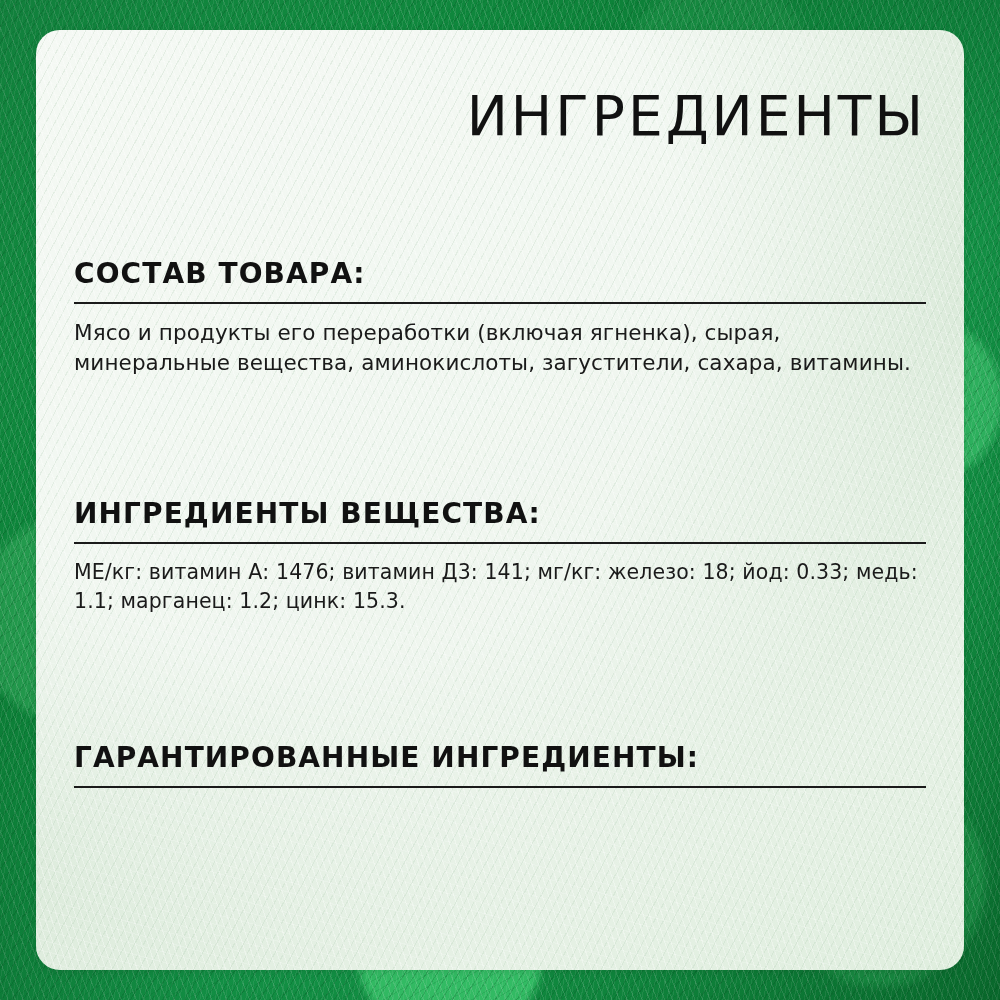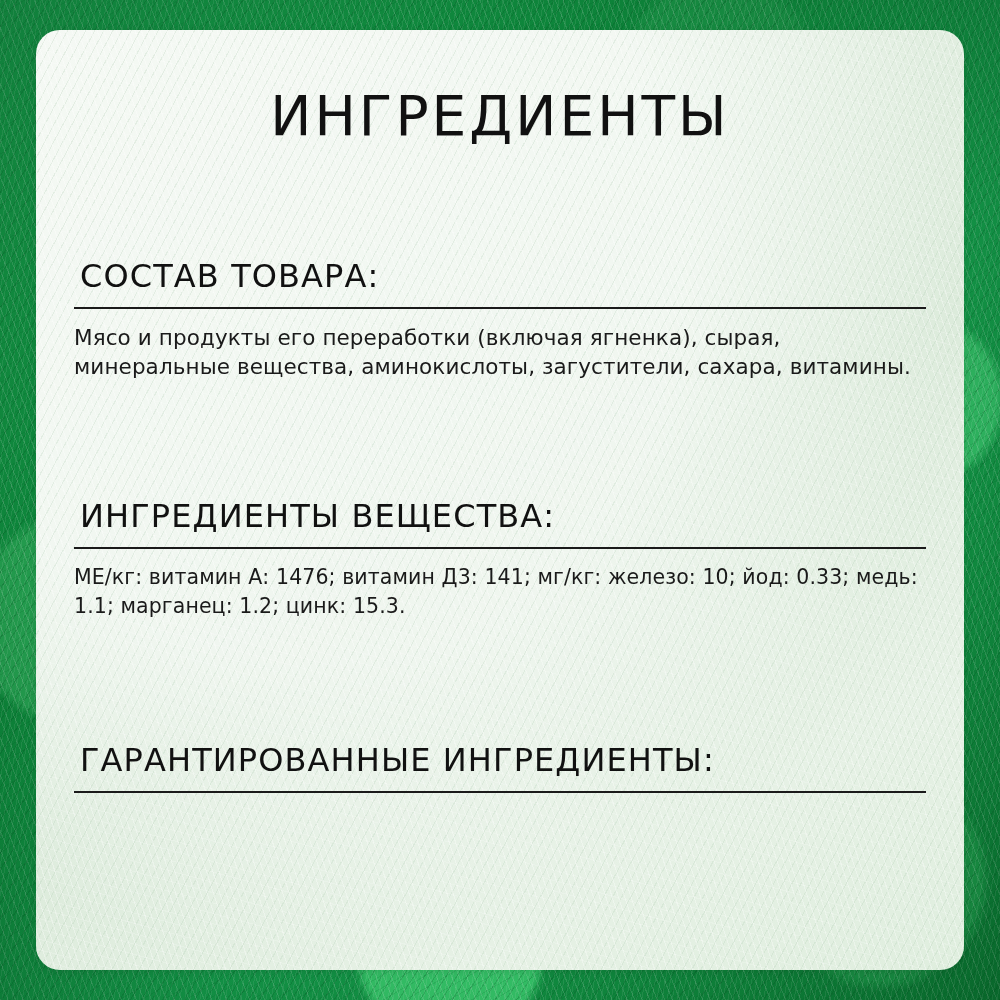--- a/index.html
+++ b/index.html
@@ -75,43 +75,43 @@
   .card-inner {
     position: relative;
     padding: 0 38px;
     height: 100%;
     box-sizing: border-box;
   }
 
   .title {
     margin: 0;
     padding-top: 58px;
-    text-align: center;
+    text-align: right;
     font-size: 55px;
     line-height: 1.05;
     font-weight: 400;
     letter-spacing: 3px;
     color: #111111;
     font-family: "DejaVu Sans", sans-serif;
   }
 
   .section {
     position: absolute;
     left: 38px;
     right: 38px;
   }
   .section-1 { top: 228px; }
   .section-2 { top: 468px; }
   .section-3 { top: 712px; }
 
   .section-heading {
-    margin: 0 0 12px 6px;
-    font-size: 32px;
+    margin: 0 0 12px 0;
+    font-size: 28px;
     line-height: 1.15;
-    font-weight: 400;
+    font-weight: 700;
     letter-spacing: 1.1px;
     color: #111111;
     font-family: "DejaVu Sans", sans-serif;
   }
   .rule {
     height: 2px;
     background: #1a1a1a;
     margin: 0 0 14px 0;
   }
   .body-text {
@@ -142,21 +142,21 @@
 
       <div class="section section-1">
         <h2 class="section-heading">СОСТАВ ТОВАРА:</h2>
         <div class="rule"></div>
         <p class="body-text">Мясо и продукты его переработки (включая ягненка), сырая, минеральные вещества, аминокислоты, загустители, сахара, витамины.</p>
       </div>
 
       <div class="section section-2">
         <h2 class="section-heading">ИНГРЕДИЕНТЫ ВЕЩЕСТВА:</h2>
         <div class="rule"></div>
-        <p class="body-text small">МЕ/кг: витамин А: 1476; витамин Д3: 141; мг/кг: железо: 10; йод: 0.33; медь: 1.1; марганец: 1.2; цинк: 15.3.</p>
+        <p class="body-text small">МЕ/кг: витамин А: 1476; витамин Д3: 141; мг/кг: железо: 18; йод: 0.33; медь: 1.1; марганец: 1.2; цинк: 15.3.</p>
       </div>
 
       <div class="section section-3">
         <h2 class="section-heading">ГАРАНТИРОВАННЫЕ ИНГРЕДИЕНТЫ:</h2>
         <div class="rule"></div>
       </div>
 
     </div>
   </div>
 </div>

